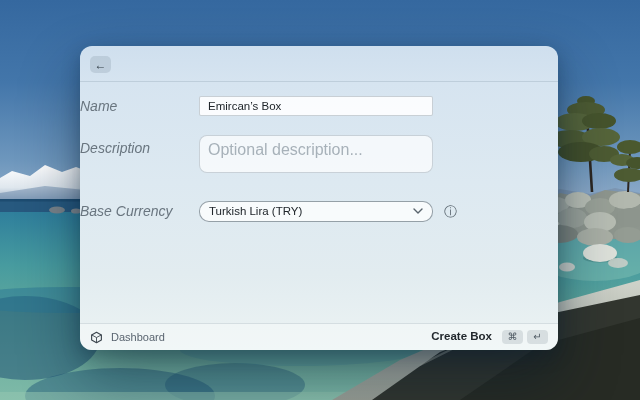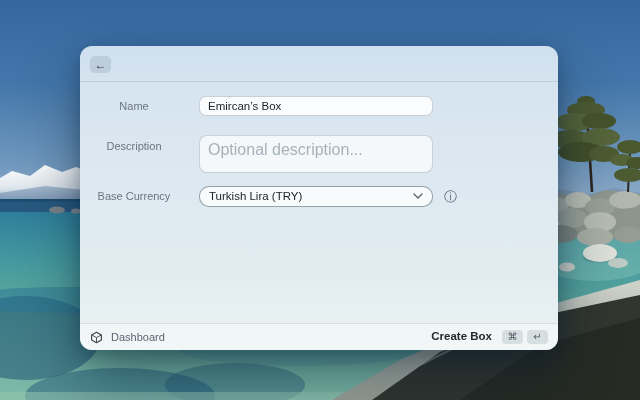--- a/index.html
+++ b/index.html
@@ -25,28 +25,28 @@
   .back-btn{
     position:absolute;left:10px;top:10px;width:21px;height:17px;
     border-radius:5px;background:rgba(105,125,140,.20);
     display:flex;align-items:center;justify-content:center;
     font-size:12px;line-height:1;color:#2e3a42;cursor:default;
   }
   
   .row{position:absolute;left:0;right:0;display:flex;align-items:center;}
   .row-name{top:50px;height:20px;}
   .row-desc{top:89px;height:38px;align-items:flex-start;}
-  .row-currency{top:143px;height:14px;}
+  .row-currency{top:158px;height:14px;}
   .f-label{
-    width:108px;flex:0 0 108px;text-align:center;font-size:11px;color:#69757f;
+    width:108px;flex:0 0 108px;text-align:left;font-size:14px;color:#69757f;font-style:italic;
   }
   .row-desc .f-label{padding-top:5px;}
   .f-field{margin-left:11px;width:234px;box-sizing:border-box;}
   .text-field{
-    height:20px;border:1px solid rgba(130,145,158,.42);border-radius:7px;
+    height:20px;border:1px solid rgba(130,145,158,.42);border-radius:2px;
     background:rgba(255,255,255,.88);
     font-family:"Liberation Sans",sans-serif;font-size:11.5px;color:#20262b;
     padding:0 8px;outline:none;
   }
   .area-field{
     height:38px;border:1px solid rgba(130,145,158,.38);border-radius:8px;
     background:rgba(255,255,255,.70);
     font-family:"Liberation Sans",sans-serif;font-size:16px;color:#20262b;
     padding:5px 8px;outline:none;resize:none;
   }

